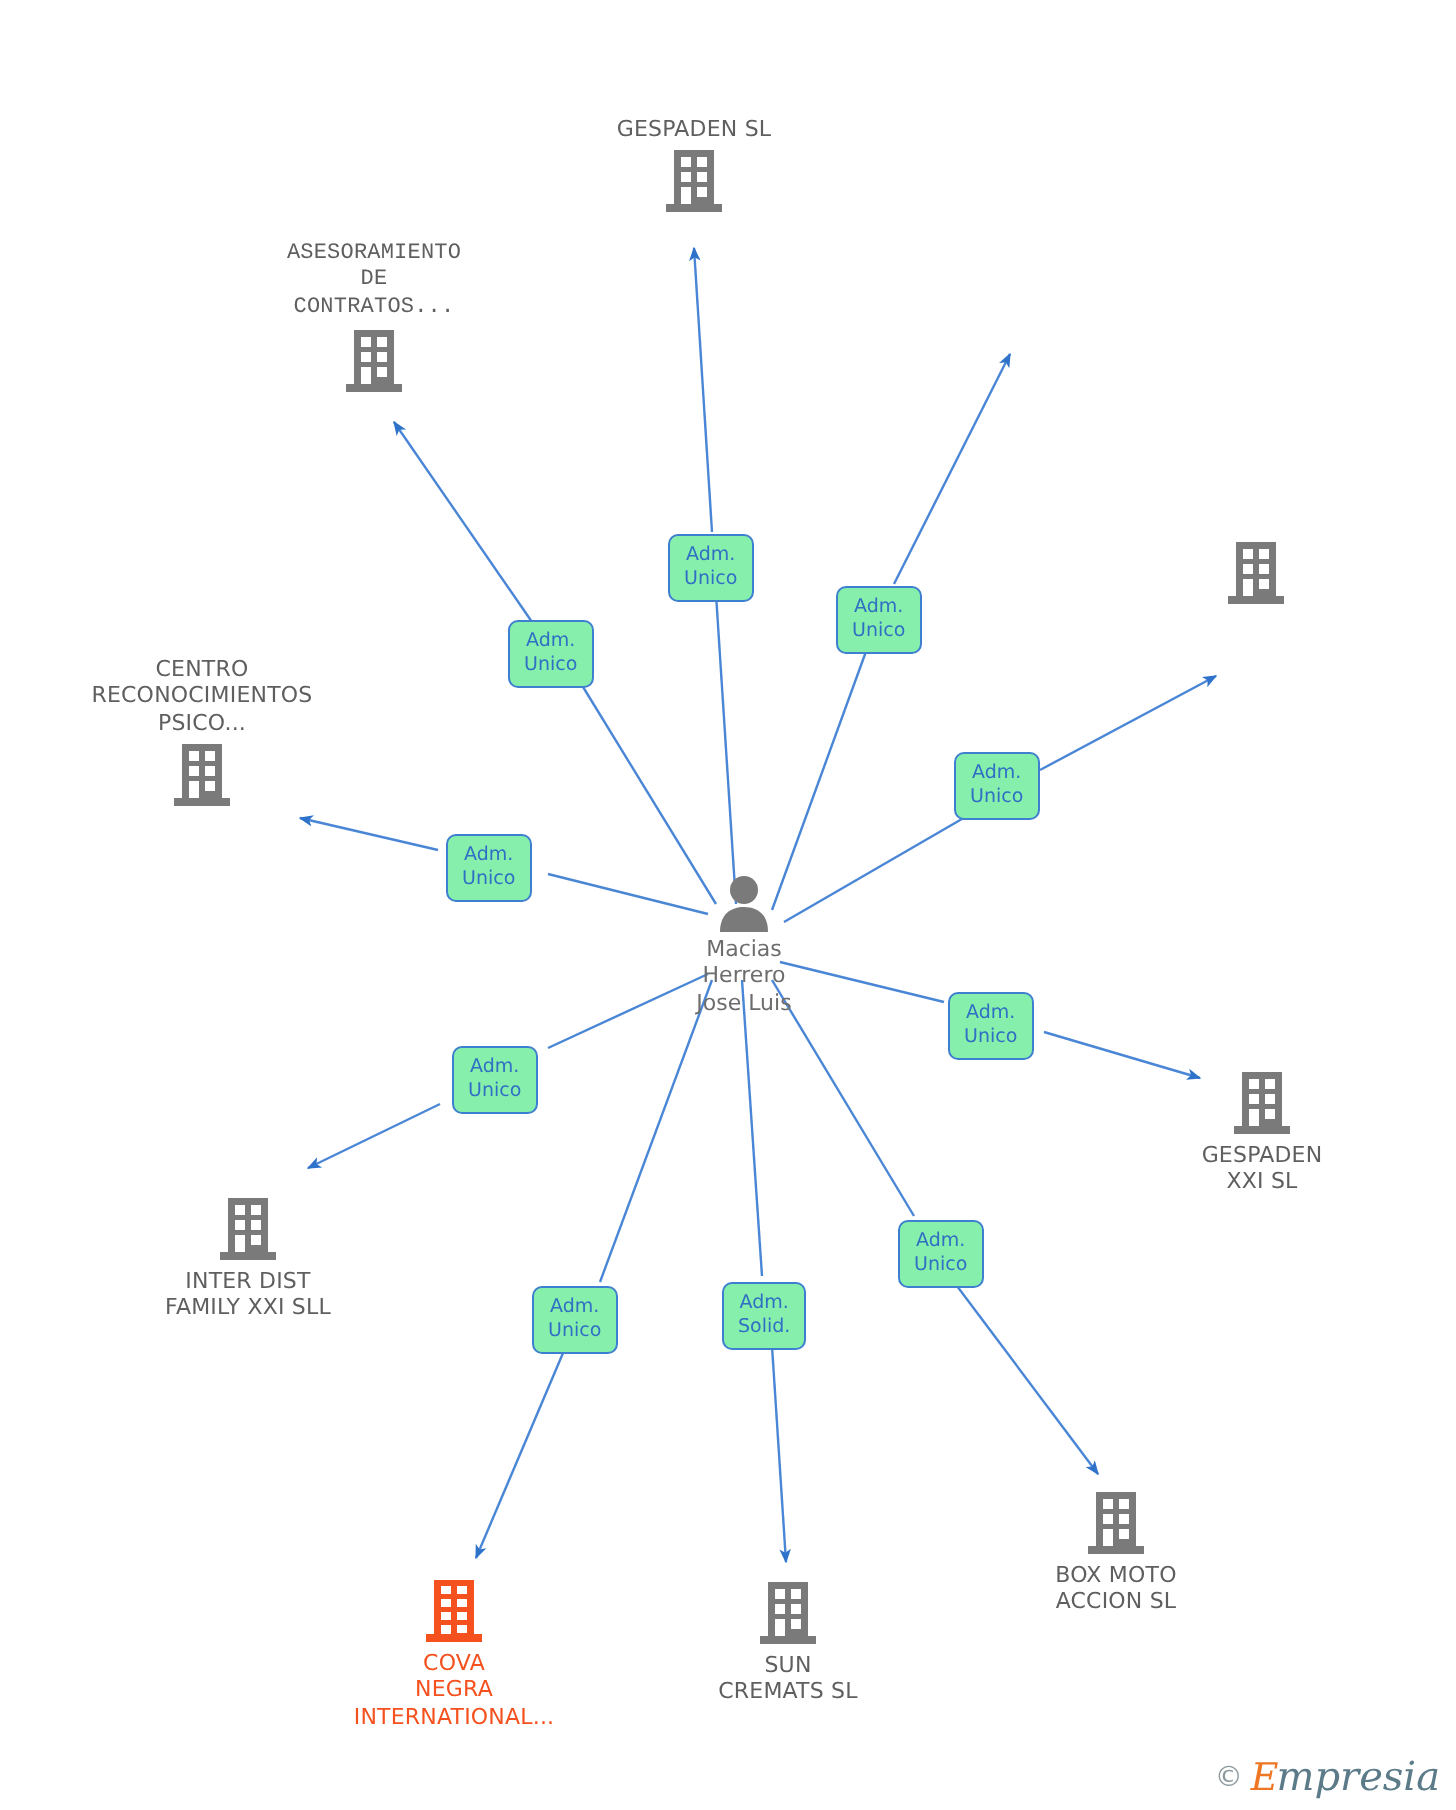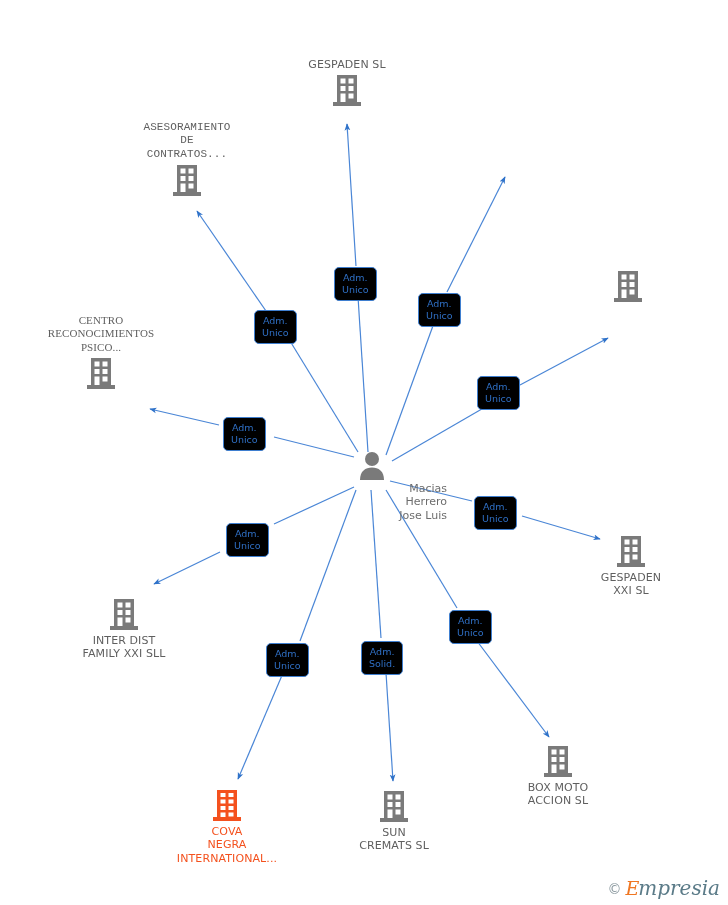--- a/index.html
+++ b/index.html
@@ -61,21 +61,21 @@
     color: #6d6d6d;
     margin-top: 2px;
     white-space: pre-line;
   }
 
   
   .relation {
     position: absolute;
     border: 1px solid #3f7fd0;
     border-radius: 5px;
-    background: #000000;
+    background: #86efac;
     color: #2f6fc4;
     font-size: 9.5px;
     line-height: 12px;
     padding: 4px 7px 4px 7px;
     text-align: center;
     white-space: pre-line;
     box-sizing: border-box;
   }
 
   
@@ -144,21 +144,21 @@
     <path fill="none" stroke="#4a86d6" stroke-width="1.2" d="M 386 490 L 457 608"></path>
     <path fill="none" stroke="#4a86d6" stroke-width="1.2" marker-end="url(#arrow)" d="M 477 641 L 549 737"></path>
 
     <path fill="none" stroke="#4a86d6" stroke-width="1.2" d="M 356 490 L 300 641"></path>
     <path fill="none" stroke="#4a86d6" stroke-width="1.2" marker-end="url(#arrow)" d="M 283 673 L 238 779"></path>
 
     <path fill="none" stroke="#4a86d6" stroke-width="1.2" d="M 371 490 L 381 638"></path>
     <path fill="none" stroke="#4a86d6" stroke-width="1.2" marker-end="url(#arrow)" d="M 386 673 L 393 781"></path>
   </svg>
 
-  <div class="node" id="node-center" style="left:372px; top:450px;text-align:right;">
+  <div class="node" id="node-center" style="left:372px; top:436px;">
     <svg class="node-icon" width="30" height="30" viewBox="0 0 30 30" xmlns="http://www.w3.org/2000/svg">
       <circle cx="15" cy="9" r="7" fill="#7a7a7a"></circle>
       <path d="M 3 30 C 3 21 8.5 17.5 15 17.5 C 21.5 17.5 27 21 27 30 Z" fill="#7a7a7a"></path>
     </svg>
     <span class="person-label">Macias
 Herrero
 Jose Luis</span>
   </div>
 
   <div class="node label-above" style="left:347px; top:58px;">
@@ -198,21 +198,21 @@
       <rect x="0" y="28" width="28" height="4" fill="#7a7a7a"></rect>
       <rect x="7.5" y="4.5" width="5" height="5" fill="#fff"></rect>
       <rect x="15.5" y="4.5" width="5" height="5" fill="#fff"></rect>
       <rect x="7.5" y="12" width="5" height="5" fill="#fff"></rect>
       <rect x="15.5" y="12" width="5" height="5" fill="#fff"></rect>
       <rect x="7.5" y="19.5" width="5" height="8.5" fill="#fff"></rect>
       <rect x="15.5" y="19.5" width="5" height="5" fill="#fff"></rect>
     </svg>
   </div>
 
-  <div class="node label-above" style="left:101px; top:314px;font-family:Liberation Serif, serif;">
+  <div class="node label-above" style="left:101px; top:328px;">
     <span class="node-label">CENTRO
 RECONOCIMIENTOS
 PSICO...</span>
     <svg class="node-icon" width="28" height="33" viewBox="0 0 28 33" xmlns="http://www.w3.org/2000/svg">
       <rect x="4" y="1" width="20" height="27" fill="#7a7a7a"></rect>
       <rect x="0" y="28" width="28" height="4" fill="#7a7a7a"></rect>
       <rect x="7.5" y="4.5" width="5" height="5" fill="#fff"></rect>
       <rect x="15.5" y="4.5" width="5" height="5" fill="#fff"></rect>
       <rect x="7.5" y="12" width="5" height="5" fill="#fff"></rect>
       <rect x="15.5" y="12" width="5" height="5" fill="#fff"></rect>

